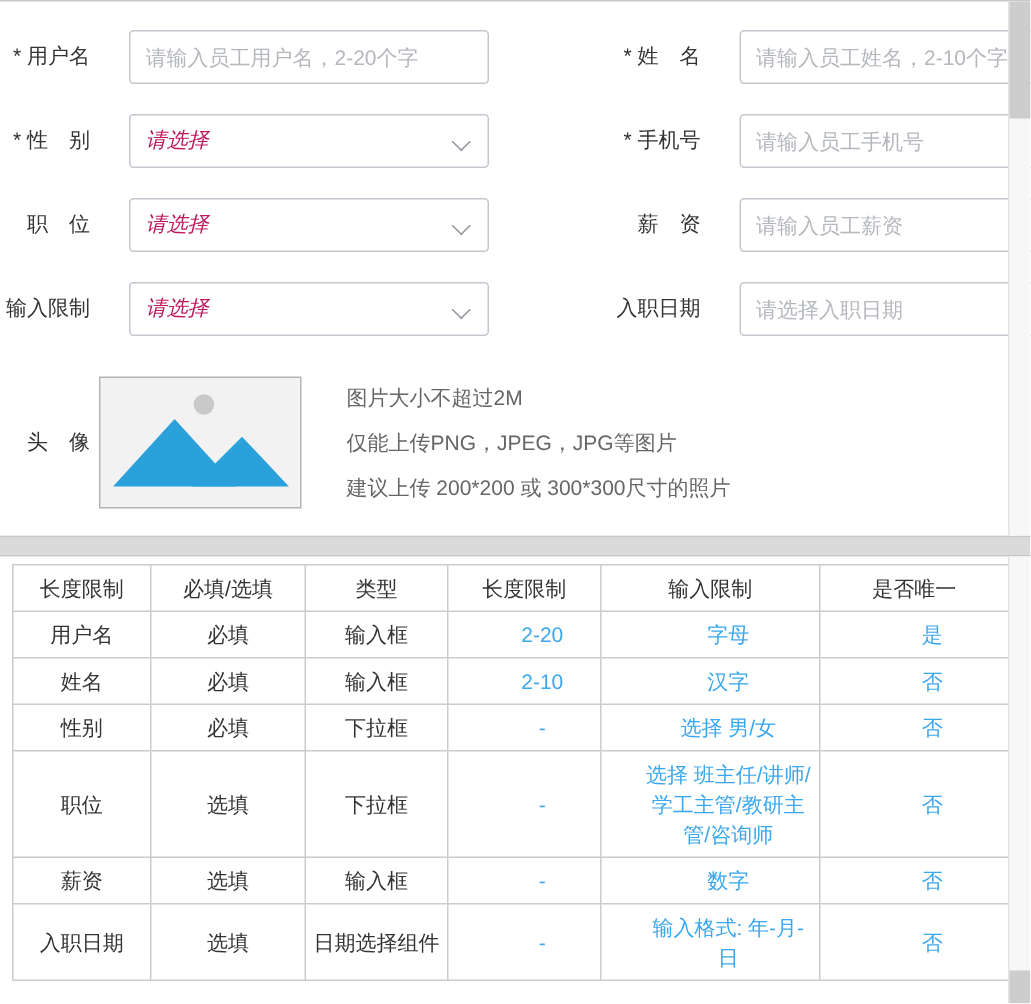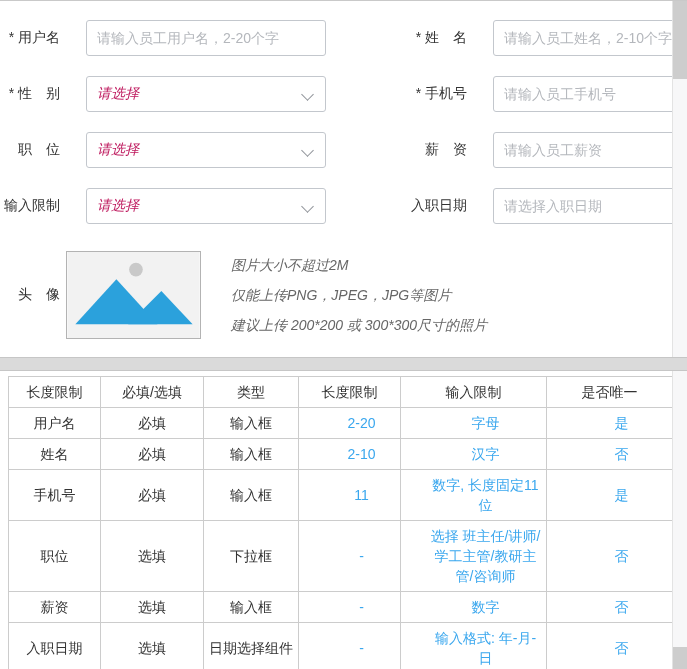--- a/index.html
+++ b/index.html
@@ -51,21 +51,21 @@
   .avatar-row{display:flex;align-items:center;margin-top:26px;}
   .avatar-row .f-label{width:62px;}
   .avatar-box{
     width:135px;height:88px;box-sizing:border-box;
     border:1px solid #b3b3b3;background:#fbfbfb;cursor:pointer;
   }
   .avatar-box svg{display:block;width:100%;height:100%;}
   .avatar-box .mtn{fill:var(--mountain-blue,#2ba1dc);}
   .avatar-box .sun{fill:var(--sun-gray,#c9c9c9);}
   .avatar-tips{margin-left:30px;font-size:14px;color:#666;}
-  .avatar-tips div{line-height:30px;font-style:italic;}
+  .avatar-tips div{line-height:30px;}
 
   
   .sb{
     position:absolute;top:0;right:0;width:15px;height:100%;
     background:#f7f7f8;border-left:1px solid #e3e3e3;box-sizing:border-box;
   }
   .sb-thumb{position:absolute;left:0;right:0;background:#cdcdcd;}
   .sb-thumb.top{top:0;height:78px;}
   .sb-thumb.bottom{bottom:0;height:22px;}
 
@@ -209,26 +209,26 @@
           </tr>
           <tr>
             <td>姓名</td>
             <td>必填</td>
             <td>输入框</td>
             <td class="blue">2-10</td>
             <td class="blue">汉字</td>
             <td class="blue">否</td>
           </tr>
           <tr>
-            <td>手机号</td>
+            <td>性别</td>
             <td>必填</td>
-            <td>输入框</td>
-            <td class="blue">11</td>
-            <td class="blue">数字, 长度固定11位</td>
-            <td class="blue">是</td>
+            <td>下拉框</td>
+            <td class="blue">-</td>
+            <td class="blue">选择 男/女</td>
+            <td class="blue">否</td>
           </tr>
           <tr>
             <td>职位</td>
             <td>选填</td>
             <td>下拉框</td>
             <td class="blue">-</td>
             <td class="blue">选择 班主任/讲师/学工主管/教研主管/咨询师</td>
             <td class="blue">否</td>
           </tr>
           <tr>

